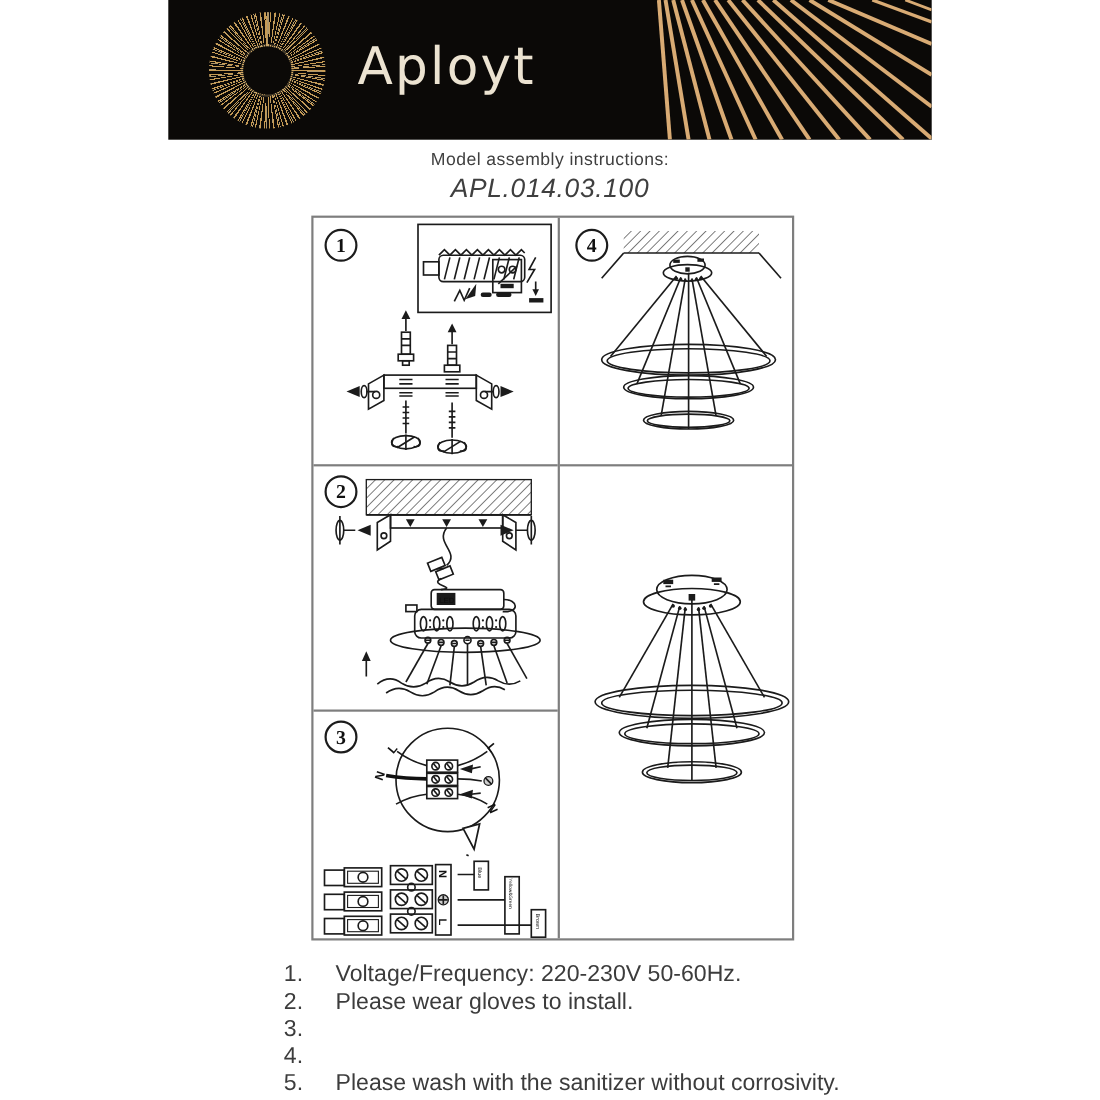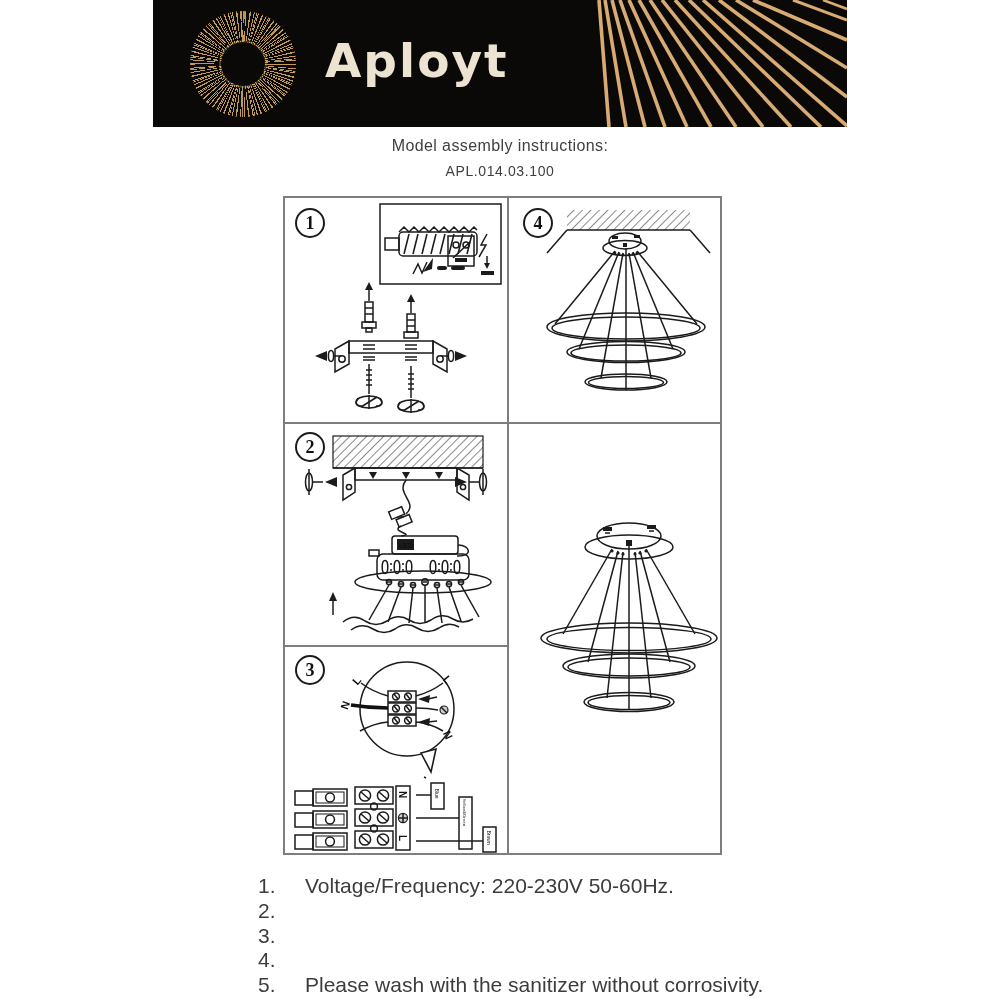--- a/index.html
+++ b/index.html
@@ -8,28 +8,28 @@
 
   
   .band{position:absolute;left:153px;top:0;width:694px;height:127px;background:#0b0907;overflow:hidden;}
   .burst{position:absolute;left:37px;top:11px;width:106px;height:106px;border-radius:50%;
     background:
       repeating-conic-gradient(from -2deg, #c79b54 0deg 1.15deg, rgba(0,0,0,0) 1.15deg 4.6deg),
       repeating-conic-gradient(from 1deg, rgba(233,200,140,.75) 0deg .9deg, rgba(0,0,0,0) .9deg 6.9deg);}
   .burst::after{content:"";position:absolute;left:50%;top:50%;width:44px;height:44px;
     transform:translate(-50%,-50%);background:#0b0907;border-radius:50%;
     box-shadow:0 0 0 2px rgba(233,200,140,.28);}
-  .logo{position:absolute;left:172px;top:34px;color:#ece3d1;font-size:47px;font-weight:700;
+  .logo{position:absolute;left:172px;top:34px;color:#ece3d1;font-size:47px;font-weight:400;
         letter-spacing:2px;line-height:54px;font-family:"DejaVu Sans",sans-serif;}
   .rays{position:absolute;right:0;top:0;}
 
   
   .title{position:absolute;left:0;top:133px;width:1000px;text-align:center;color:#3f3f3f;}
   .title .t1{font-size:16px;letter-spacing:.4px;line-height:26px;}
-  .title .t2{font-size:14px;letter-spacing:.6px;line-height:25px;}
+  .title .t2{font-size:24px;letter-spacing:.6px;line-height:25px;font-style:italic;}
 
   
   .grid{position:absolute;left:283px;top:196px;width:439px;height:659px;
         border:2px solid #7e7e7e;box-sizing:border-box;background:#fff;}
   .gl{position:absolute;background:#7e7e7e;}
   .panel{position:absolute;}
   .badge{position:absolute;width:30px;height:30px;border:2px solid #1c1c1c;border-radius:50%;
          box-sizing:border-box;display:flex;align-items:center;justify-content:center;
          font-family:"Liberation Serif",serif;font-size:18px;font-weight:700;color:#111;background:#fff;}
   svg{display:block;}
@@ -485,20 +485,21 @@
     </div>
   </div>
 
   <div class="notes">
     <div class="note-row">
       <span class="note-num">1.</span>
       <span class="note-text">Voltage/Frequency: 220-230V 50-60Hz.</span>
     </div>
     <div class="note-row">
       <span class="note-num">2.</span>
+      <span class="note-text">Please wear gloves to install.</span>
     </div>
     <div class="note-row">
       <span class="note-num">3.</span>
     </div>
     <div class="note-row">
       <span class="note-num">4.</span>
     </div>
     <div class="note-row">
       <span class="note-num">5.</span>
       <span class="note-text">Please wash with the sanitizer without corrosivity.</span>

